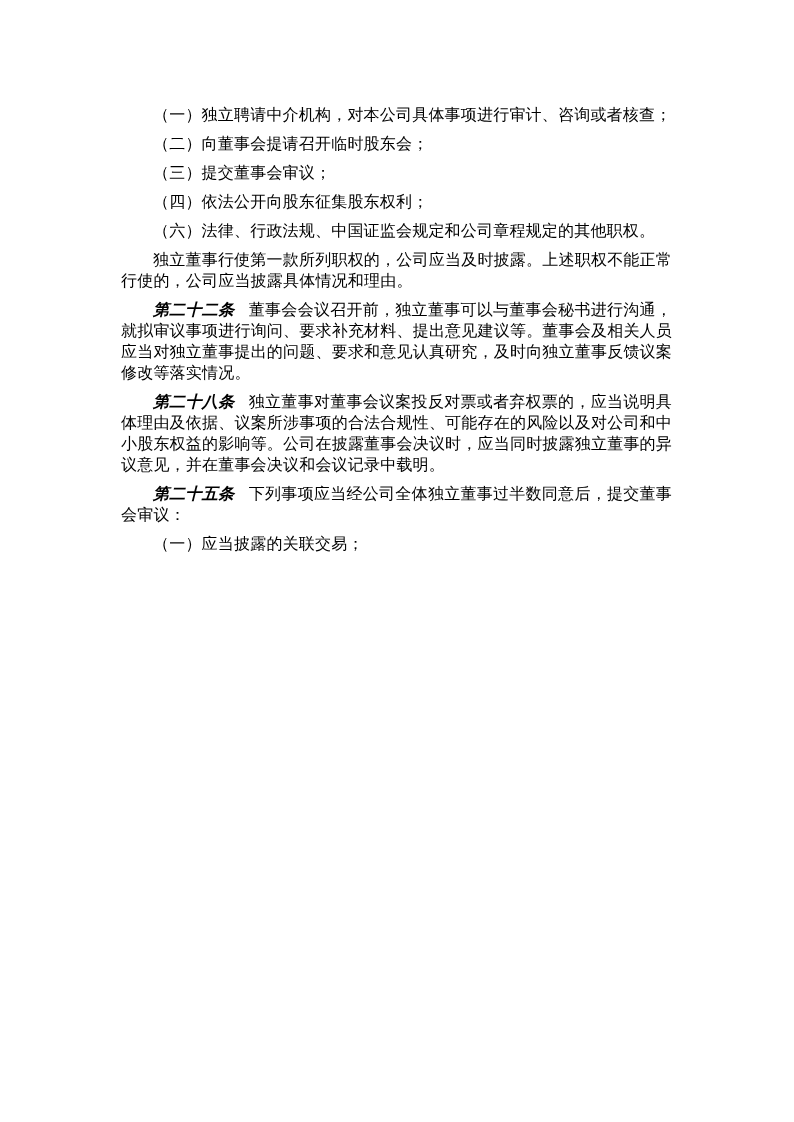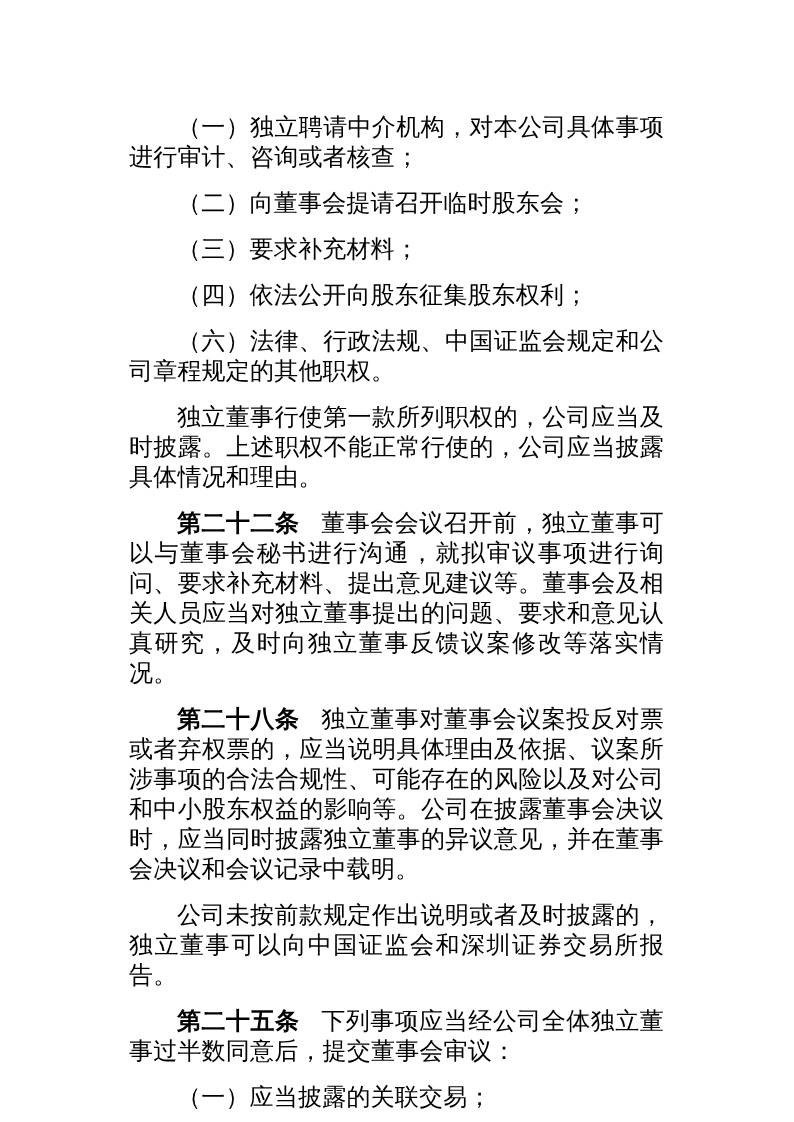--- a/index.html
+++ b/index.html
@@ -15,45 +15,45 @@
   .page {
     box-sizing: border-box;
     width: 794px;
     height: 1122px;
     background: #ffffff;
     padding: 96px 114px 0 113px;
     font-family: "Liberation Serif", "DejaVu Serif", serif;
     color: #000000;
   }
   .doc-body p.para {
-    margin: 16px;
+    margin: 8px;
     padding: 0;
-    font-size: 24px;
-    line-height: 30px;
+    font-size: 16px;
+    line-height: 21px;
     text-align: justify;
     text-justify: inter-ideograph;
     text-indent: 2em;
     word-break: break-all;
     letter-spacing: 0.2px;
   }
   .doc-body .term {
     font-weight: bold;
     margin-right: 0.9em;
+    font-style: italic;
   }
 </style>
 </head>
 <body>
 
 <div class="page">
   <div class="doc-body">
       <p class="para"><span>（一）独立聘请中介机构，对本公司具体事项进行审计、咨询或者核查；</span></p>
       <p class="para"><span>（二）向董事会提请召开临时股东会；</span></p>
-      <p class="para"><span>（三）要求补充材料；</span></p>
+      <p class="para"><span>（三）提交董事会审议；</span></p>
       <p class="para"><span>（四）依法公开向股东征集股东权利；</span></p>
       <p class="para"><span>（六）法律、行政法规、中国证监会规定和公司章程规定的其他职权。</span></p>
       <p class="para"><span>独立董事行使第一款所列职权的，公司应当及时披露。上述职权不能正常行使的，公司应当披露具体情况和理由。</span></p>
       <p class="para"><span class="term">第二十二条</span><span>董事会会议召开前，独立董事可以与董事会秘书进行沟通，就拟审议事项进行询问、要求补充材料、提出意见建议等。董事会及相关人员应当对独立董事提出的问题、要求和意见认真研究，及时向独立董事反馈议案修改等落实情况。</span></p>
       <p class="para"><span class="term">第二十八条</span><span>独立董事对董事会议案投反对票或者弃权票的，应当说明具体理由及依据、议案所涉事项的合法合规性、可能存在的风险以及对公司和中小股东权益的影响等。公司在披露董事会决议时，应当同时披露独立董事的异议意见，并在董事会决议和会议记录中载明。</span></p>
-      <p class="para"><span>公司未按前款规定作出说明或者及时披露的，独立董事可以向中国证监会和深圳证券交易所报告。</span></p>
       <p class="para"><span class="term">第二十五条</span><span>下列事项应当经公司全体独立董事过半数同意后，提交董事会审议：</span></p>
       <p class="para"><span>（一）应当披露的关联交易；</span></p>
     </div>
 </div>
 
 </body></html>

